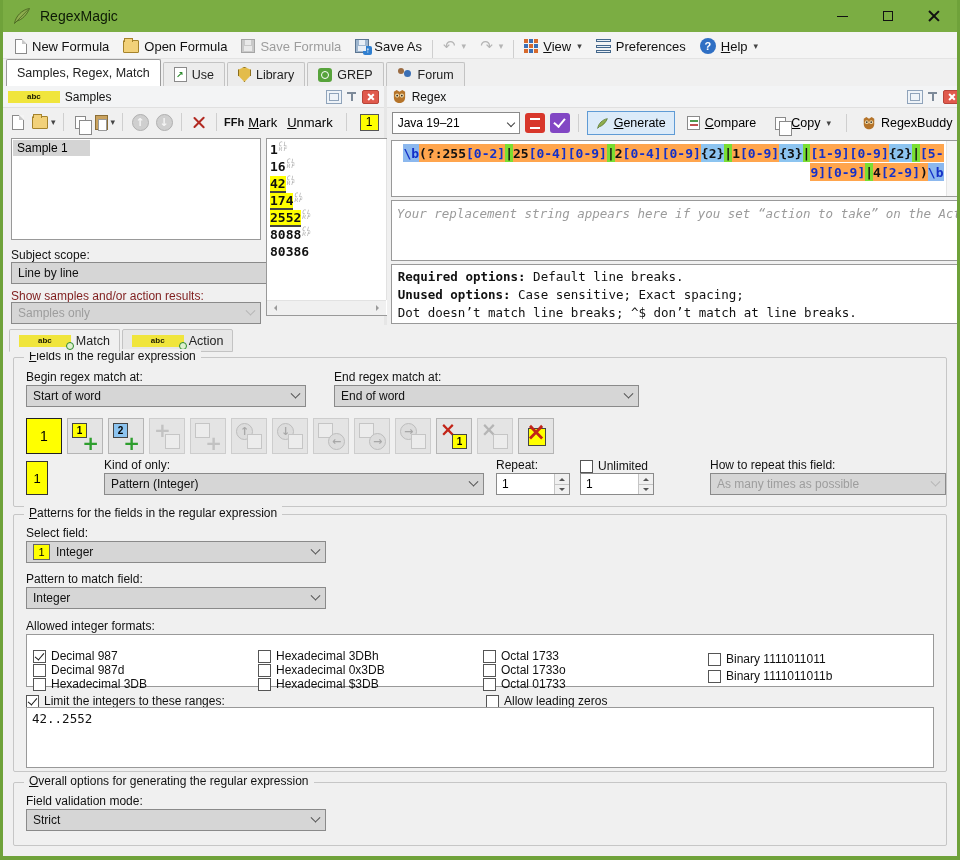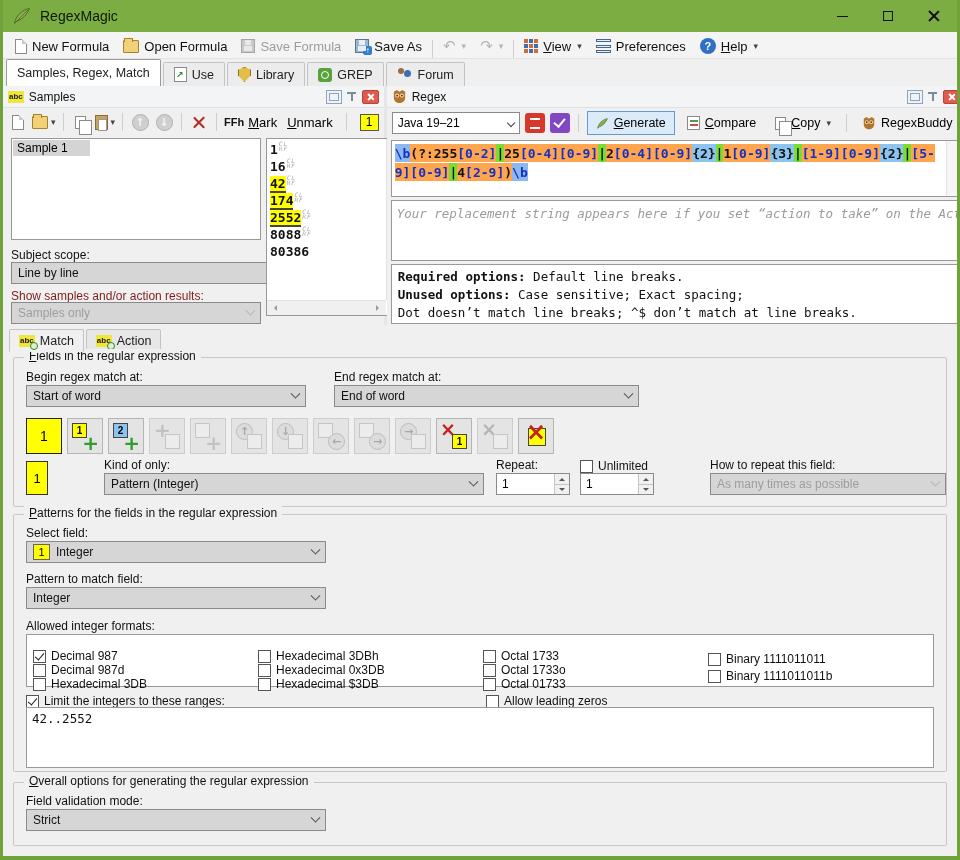--- a/index.html
+++ b/index.html
@@ -71,21 +71,21 @@
   .ph-controls { margin-left:auto; display:flex; gap:4px; align-items:center; }
   .ph-restore { width:16px; height:14px; border:1px solid #8fa3ba; background:#eef3f8; position:relative; }
   .ph-restore::before { content:""; position:absolute; left:2px; top:2px; right:2px; bottom:2px; border:1px solid #8fa3ba; }
   .ph-pin { width:12px; height:13px; position:relative; }
   .ph-pin::before { content:""; position:absolute; left:1px; top:2px; width:9px; height:2px; background:#7d8a99; }
   .ph-pin::after { content:""; position:absolute; left:5px; top:4px; width:2px; height:7px; background:#7d8a99; }
   .ph-close { width:17px; height:14px; background:#e05a4d; border:1px solid #b8453a; border-radius:2px; position:relative; }
   .ph-close::before,.ph-close::after { content:""; position:absolute; left:7px; top:2px; width:1.6px; height:8px; background:#fff; }
   .ph-close::before { transform:rotate(45deg);} .ph-close::after { transform:rotate(-45deg);}
 
-  .abc-icon { background:#f0e53c; color:#1c1c00; font:700 8px/12px "Liberation Sans",sans-serif; padding:0 1px; height:12px; }
+  .abc-icon { background:#f0e53c; color:#1c1c00; font:700 8px/12px "Liberation Sans",sans-serif; padding:0 19px; height:12px; }
   .abc-icon.mag { position:relative; }
   .abc-icon.mag::after { content:""; position:absolute; right:-3px; bottom:-3px; width:6px; height:6px; border:1.5px solid #2c8a2c; border-radius:50%; background:#dff0d0; }
 
   
   .sm-toolbar { height:28px; display:flex; align-items:center; gap:4px; padding:0 5px; font-size:12px; }
   .mini-btn { height:22px; min-width:20px; display:flex; align-items:center; justify-content:center; gap:2px; }
   .icon-copy { width:11px; height:13px; background:#fff; border:1px solid #8a8a8a; position:relative; }
   .icon-copy::before { content:""; position:absolute; left:3px; top:3px; width:11px; height:13px; background:#fff; border:1px solid #8a8a8a; }
   .icon-paste { width:13px; height:15px; background:#c9a25e; border:1px solid #8a6d36; position:relative; }
   .icon-paste::before { content:""; position:absolute; left:2px; top:3px; width:7px; height:10px; background:#fff; border:1px solid #999; }
@@ -128,21 +128,21 @@
   .sq-red::before { content:""; width:10px; height:7px; border-top:2px solid #fff; border-bottom:2px solid #fff; }
   .sq-purple { background:#8247c4; position:relative; }
   .sq-purple::before { content:""; width:5px; height:9px; border-right:2.2px solid #fff; border-bottom:2.2px solid #fff; transform:rotate(40deg); margin-top:-3px; }
   .gen-btn { display:flex; align-items:center; gap:5px; height:24px; padding:0 8px; background:#dcebf9; border:1px solid #5f9bd5; font-size:12.5px; }
   .plain-btn { display:flex; align-items:center; gap:5px; height:24px; padding:0 7px; font-size:12.5px; }
   .icon-compare { width:13px; height:14px; background:#fff; border:1px solid #8a8a8a; position:relative; }
   .icon-compare::before { content:""; position:absolute; left:2px; top:3px; width:8px; height:2px; background:#4e9a4e; }
   .icon-compare::after { content:""; position:absolute; left:2px; top:7px; width:8px; height:2px; background:#c05050; }
 
   .rx-edit { position:absolute; left:4px; right:4px; top:54px; height:57px; background:#fff; border:1px solid #999; }
-  .rx-text { position:absolute; left:3px; top:2px; right:16px; font:700 13px/19px "DejaVu Sans Mono",monospace; word-break:break-all; color:#111; }
+  .rx-text { position:absolute; left:3px; top:2px; right:16px; font:700 13px/19px "DejaVu Sans Mono",monospace; word-break:break-all; color:#111;text-align:right; }
   .tok { padding:1.5px 0; }
   .tok-wb  { background:#8cb8ee; color:#1430c8; }
   .tok-grp { background:#ffa54d; color:#111; }
   .tok-lit { background:#ffa54d; color:#111; }
   .tok-cls { background:#ffa54d; color:#1430c8; }
   .tok-alt { background:#7ade32; color:#111; }
   .tok-qty { background:#8cc4f0; color:#111; }
   .rx-vsb { position:absolute; right:0; top:0; bottom:0; width:14px; background:#f6f6f6; border-left:1px solid #e5e5e5; }
 
   .rx-repl { position:absolute; left:4px; right:4px; top:114px; height:61px; background:#fff; border:1px solid #999;

